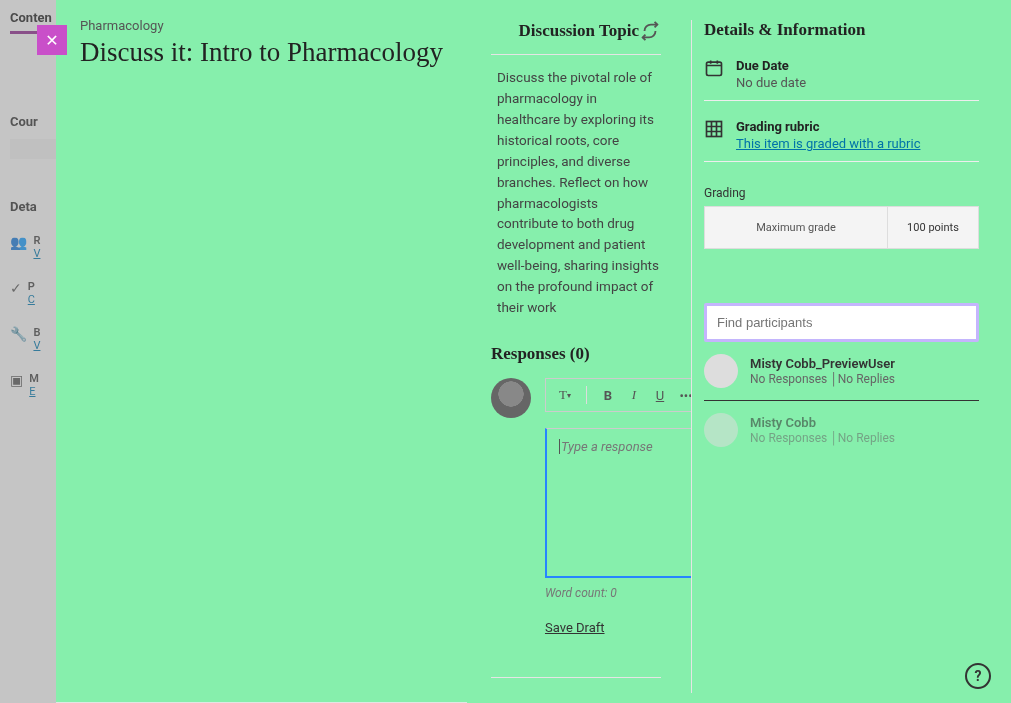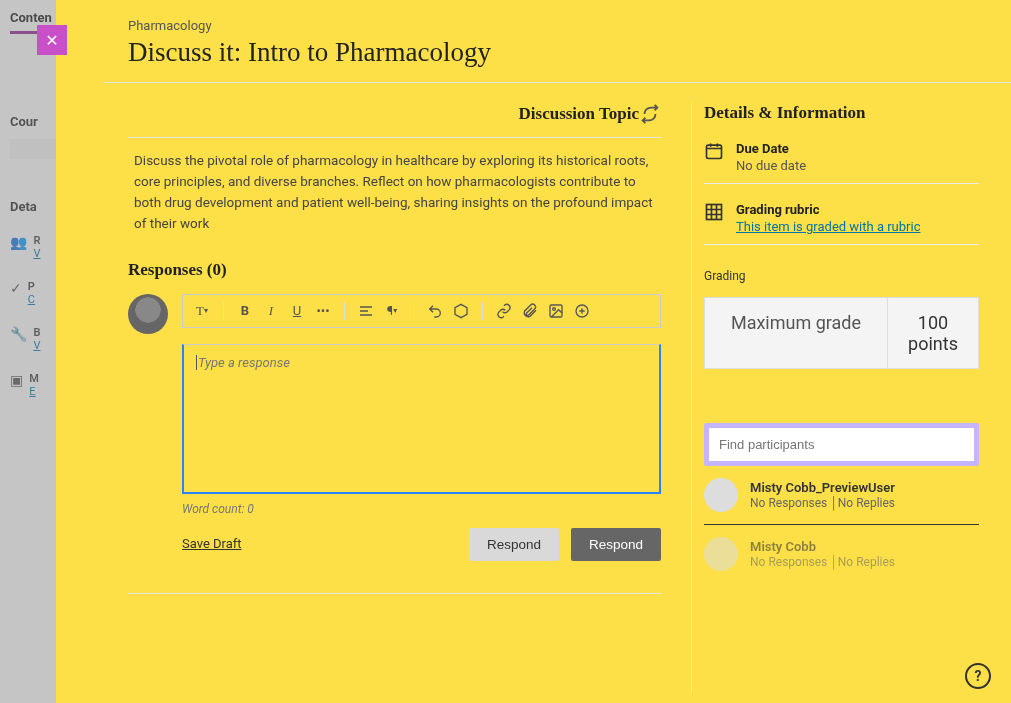--- a/index.html
+++ b/index.html
@@ -41,24 +41,23 @@
       display:flex; align-items:center; justify-content:center;
       color:#fff;
       cursor:pointer;
       z-index: 5;
     }
 
     
     .panel {
       position: absolute;
       left: 56px; top: 0; right: 0; bottom: 0;
-      background: #fde047;
+      background: #86efac;
       display: flex;
-      flex-direction: column;
-      padding-left: 48px;
+      flex-direction: row;
     }
     .panel-header {
       padding: 18px 24px 14px 24px;
       border-bottom: 1px solid #e5e5e5;
     }
     .panel-header .crumb {
       font-size: 13px;
       color: #555;
     }
     .panel-header .title {
@@ -154,28 +153,28 @@
     
     .side h2.sec { margin-left: 0; }
     .info-row { display:flex; gap:12px; align-items:flex-start; margin-top:18px; padding-bottom:10px; border-bottom:1px solid #eee;}
     .info-row .ico { width:20px; flex-shrink:0; color:#333;}
     .info-row .txt { display:flex; flex-direction:column; gap:2px; font-size:13px;}
     .info-row .txt .t { font-weight:700; color:#222;}
     .info-row .txt .s { color:#555;}
     .info-row .txt a { color:#0073a8; text-decoration:underline;}
     .grading-h { font-size:12px; color:#333; margin-top:24px; font-weight:400;}
     .grade-box {
-      display:flex; border:1px solid #ddd; margin-top:14px; background:#f4f4f4;
-      font-size:18px;
+      display:flex; border:1px solid #ddd; margin-top:6px; background:#f4f4f4;
+      font-size:11px;
     }
     .grade-box .g1 { flex:1; text-align:center; padding:14px 6px; color:#555; border-right:1px solid #ddd;}
     .grade-box .g2 { width:90px; text-align:center; padding:14px 6px; color:#333;}
     .search-inp {
       width:100%;
-      border:5px solid #c4b5fd;
+      border:3px solid #c4b5fd;
       padding: 9px 10px;
       font-size:13px;
       margin-top:54px;
       border-radius:2px;
       color:#888;
     }
     .participant { display:flex; gap:12px; align-items:center; padding:12px 0; border-bottom:1px solid #333;}
     .participant.dim { opacity:0.55; border-bottom:none;}
     .participant .pava {
       width:34px; height:34px; border-radius:50%; background:#ddd; flex-shrink:0;

